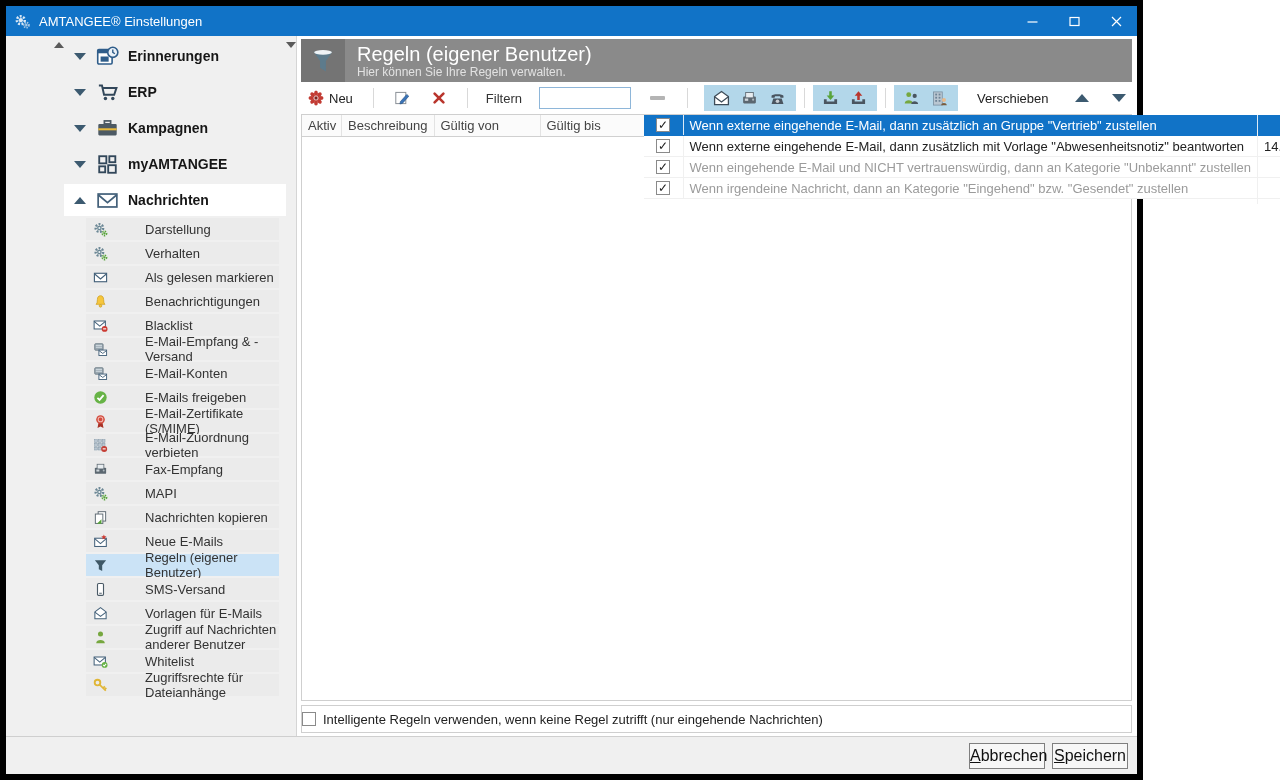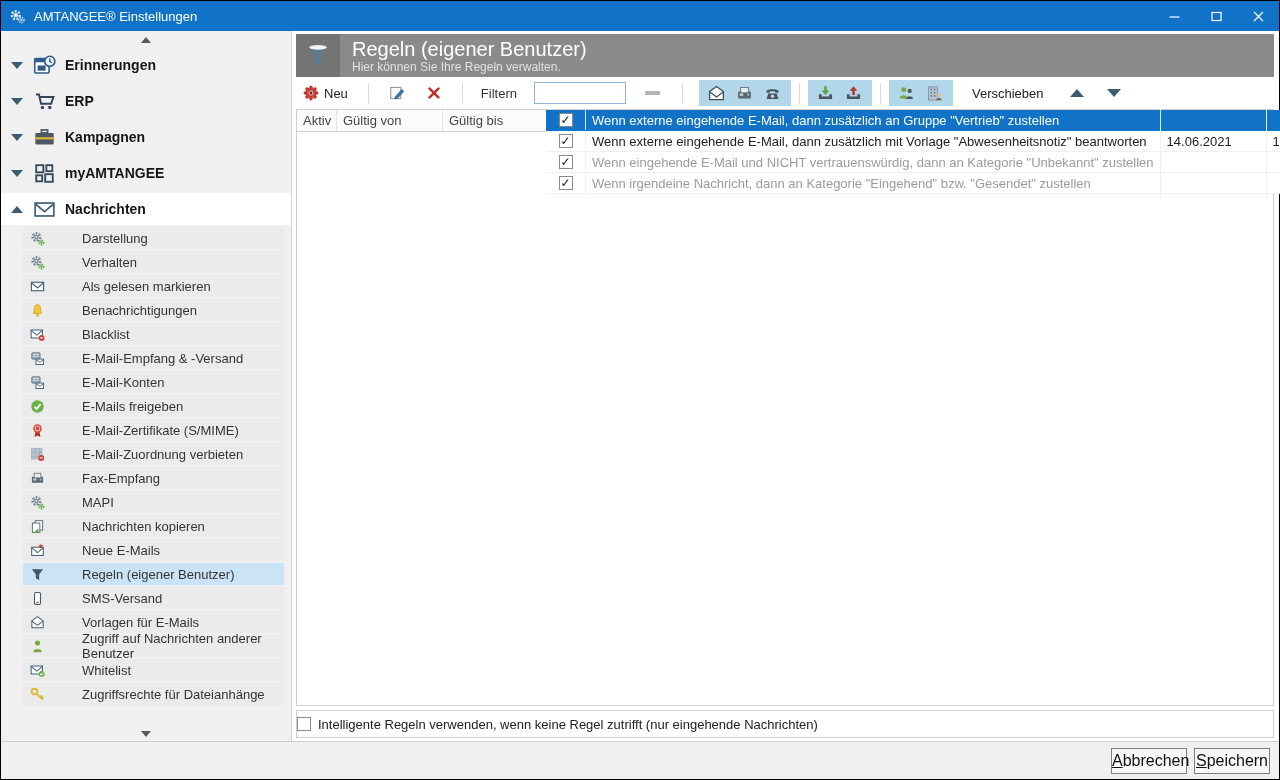--- a/index.html
+++ b/index.html
@@ -1,32 +1,32 @@
 <!DOCTYPE html>
 <html><head>
 <meta charset="utf-8">
 <style>
   * { margin:0; padding:0; box-sizing:border-box; }
   html,body { width:1280px; height:780px; }
   body { font-family:"Liberation Sans", sans-serif; font-size:13px; color:#222; }
-  .window { width:1280px; height:780px; border:1px solid #000000; display:flex; flex-direction:column; background:#8b5cf6; }
+  .window { width:1143px; height:780px; border:6px solid #000000; display:flex; flex-direction:column; background:#8b5cf6; }
 
   
   .titlebar { height:30px; background:#1173c7; color:#fff; display:flex; align-items:center; flex:0 0 30px; }
   .titlebar .app-ic { width:17px; height:17px; margin:0 8px 0 8px; }
   .titlebar .t-title { font-size:13px; }
   .tb-spacer { flex:1; }
   .wc-btn { width:42px; height:30px; display:flex; align-items:center; justify-content:center; background:transparent; border:none; cursor:pointer; }
   .wc-ic { width:11px; height:11px; }
 
   
   .body-row { flex:1; display:flex; min-height:0; }
 
   
-  .sidebar { width:291px; flex:0 0 291px; background:#f0f0f0; border-right:1px solid #d5d5d5; display:flex; flex-direction:column; overflow:hidden; padding-top:2px; }
+  .sidebar { width:291px; flex:0 0 291px; background:#f0f0f0; border-right:1px solid #d5d5d5; display:flex; flex-direction:row; overflow:hidden; padding-top:2px;padding-left:48px; }
   .scroll-arrow { height:14px; display:flex; align-items:center; justify-content:center; }
   .s-tri { width:0; height:0; border-left:5px solid transparent; border-right:5px solid transparent; }
   .s-tri.up { border-bottom:6px solid #5a5a5a; }
   .s-tri.down { border-top:6px solid #5a5a5a; }
   .side-list { flex:1; display:flex; flex-direction:column; }
   .cat { height:32px; margin:2px 0; display:flex; align-items:center; padding-left:10px; font-weight:bold; font-size:14px; color:#161616; cursor:pointer; }
   .cat.expanded { background:#ffffff; }
   .tri { width:0; height:0; border-left:6px solid transparent; border-right:6px solid transparent; flex:0 0 12px; }
   .tri.down { border-top:7px solid #3c5a70; border-left-width:6px; border-right-width:6px; }
   .tri.up { border-bottom:7px solid #3c5a70; }
@@ -559,20 +559,21 @@
             <span class="m-tri up"></span>
           </button>
         <button class="movebtn">
             <span class="m-tri down"></span>
           </button>
       </div>
 
       <div class="grid">
         <div class="grid-header">
             <div class="hcell col-aktiv">Aktiv</div>
+            <div class="hcell col-desc">Beschreibung</div>
             <div class="hcell col-von">Gültig von</div>
             <div class="hcell col-bis">Gültig bis</div>
           </div>
         <div>
             <div class="grow selected">
               <div class="gcell cb-cell col-aktiv">
                 <span class="cb">✓</span>
               </div>
               <div class="gcell col-desc">Wenn externe eingehende E-Mail, dann zusätzlich an Gruppe "Vertrieb" zustellen</div>
               <div class="gcell col-von"></div>

